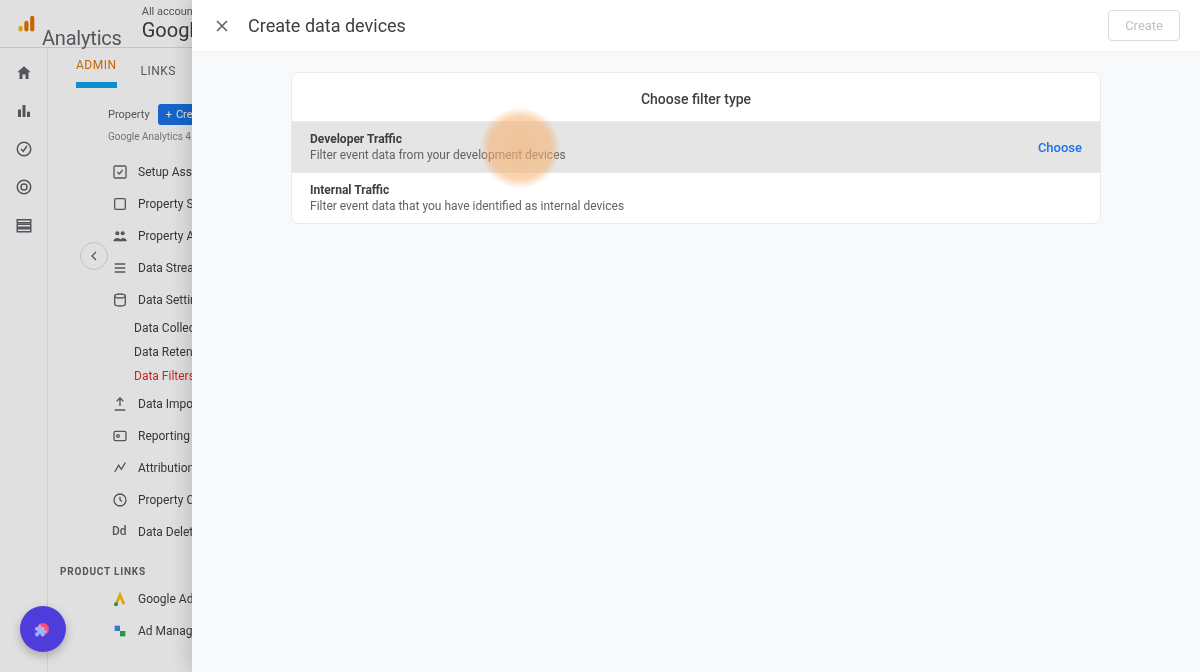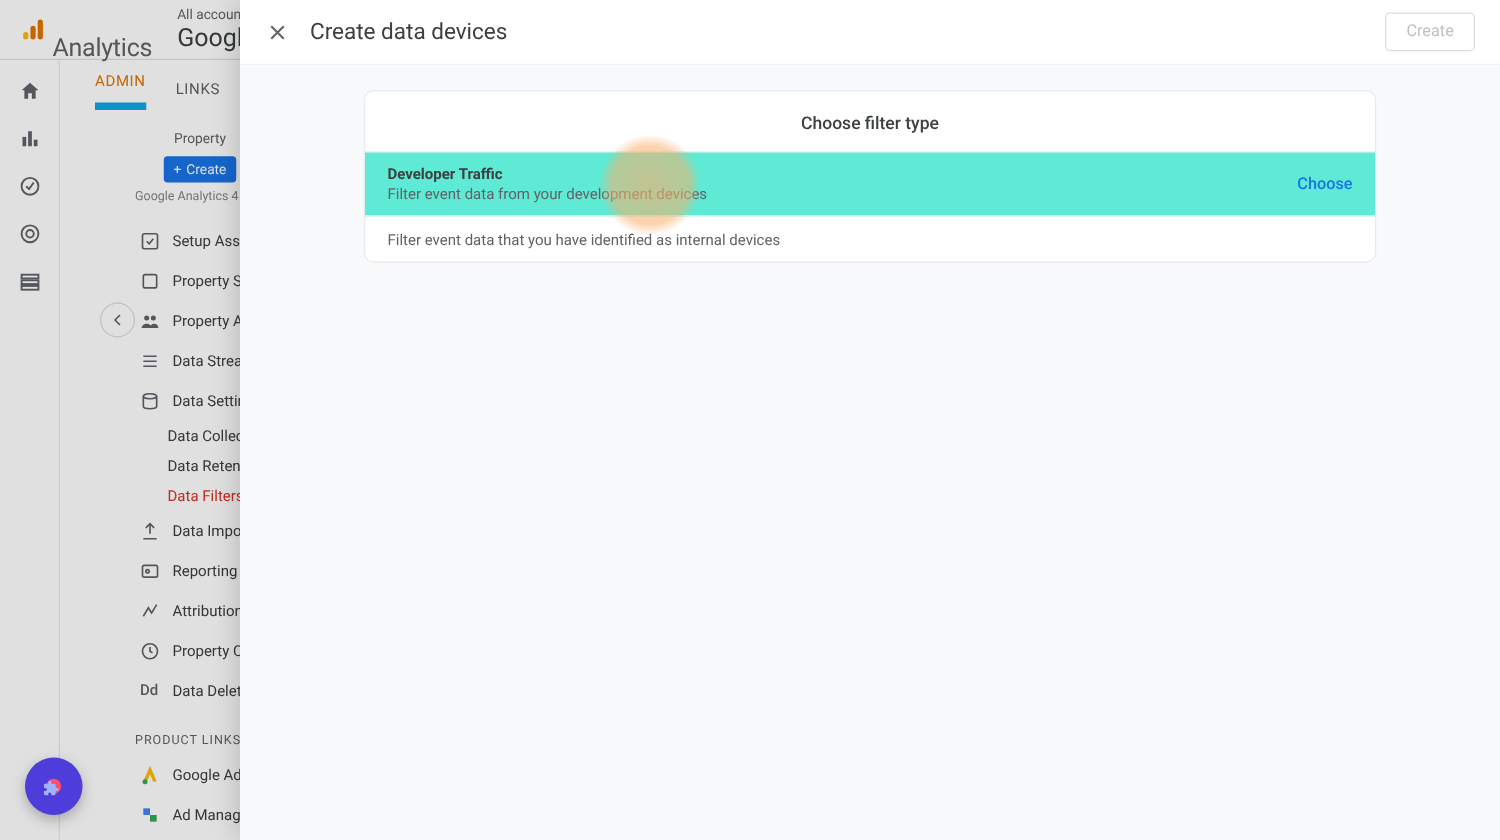--- a/index.html
+++ b/index.html
@@ -23,46 +23,46 @@
 .left-rail { position: absolute; left: 0; top: 48px; bottom: 0; width: 48px; border-right: 1px solid #e8eaed; display: flex; flex-direction: column; align-items: center; padding-top: 16px; gap: 20px; }
 .rail-icon { width: 18px; height: 18px; color: #5f6368; display: flex; align-items: center; justify-content: center; }
 
 
 .tabs { position: absolute; left: 48px; top: 48px; height: 40px; display: flex; align-items: flex-end; gap: 24px; padding: 0 28px; }
 .tab { font-size: 12px; color: #5f6368; padding-bottom: 10px; letter-spacing: 0.5px; }
 .tab.active { color: #e37400; border-bottom: 6px solid #0ea5e9; }
 
 
 .admin-side { position: absolute; left: 48px; top: 88px; width: 220px; bottom: 0; padding: 12px 8px 12px 12px; font-size: 12px; color: #5f6368; overflow: hidden; }
-.prop-row { display: flex; align-items: center; gap: 8px; margin: 4px 48px 6px 48px; flex-direction: column; }
+.prop-row { display: flex; align-items: center; gap: 8px; margin: 4px 48px 6px 48px; }
 .prop-label { color: #5f6368; font-size: 11px; }
 .create-btn { background: #1a73e8; color: #fff; border: none; border-radius: 3px; padding: 4px 8px; font-size: 11px; display: flex; align-items: center; gap: 4px; cursor: pointer; }
 .prop-sub { font-size: 10px; color: #80868b; margin-left: 48px; margin-bottom: 10px; }
 .back-chip { position: absolute; left: 32px; top: 154px; width: 28px; height: 28px; border: 1px solid #dadce0; border-radius: 50%; display: flex; align-items: center; justify-content: center; background: #fff; color: #5f6368; }
 .side-list { margin-left: 48px; margin-top: 14px; }
 .side-item { display: flex; align-items: center; gap: 10px; padding: 8px 4px; color: #3c4043; font-size: 12px; white-space: nowrap; }
 .side-item.sub { margin-left: 22px; font-size: 12px; padding: 5px 4px; }
 .side-item.active { color: #d93025; }
-.side-section { margin-top: 18px; margin-left: 48px; font-size: 10px; letter-spacing: 0.8px; color: #5f6368; font-weight: 400; }
+.side-section { margin-top: 18px; font-size: 10px; letter-spacing: 0.8px; color: #5f6368; font-weight: 700; }
 .side-icon { width: 16px; height: 16px; flex: 0 0 16px; color: #5f6368; }
 
 
 .panel { position: absolute; left: 192px; top: 0; right: 0; bottom: 0; background: #fff; box-shadow: -4px 0 18px rgba(0,0,0,0.15); display: flex; flex-direction: column; }
 .panel-header { height: 52px; display: flex; align-items: center; justify-content: space-between; padding: 0 20px; border-bottom: 1px solid #f1f3f4; }
 .panel-header-left { display: flex; align-items: center; gap: 16px; }
 .close-x { width: 20px; height: 20px; color: #5f6368; cursor: pointer; }
 .panel-title { font-size: 18px; color: #3c4043; }
 .create-outline { border: 1px solid #dadce0; background: #fff; color: #bdc1c6; padding: 7px 16px; border-radius: 4px; font-size: 13px; cursor: pointer; }
 .panel-body { flex: 1; background: #f8f9fa; padding: 20px 0 0 0; display: flex; justify-content: center; align-items: flex-start; }
 .card { width: 810px; background: #fff; border-radius: 8px; border: 1px solid #e8eaed; padding: 18px 0 0 0; }
 .card-title { font-size: 14px; color: #3c4043; padding: 0 18px 14px 18px; font-weight: 500; text-align: center; }
 .filter-list { border-top: 1px solid #e8eaed; }
 .filter-row { display: flex; align-items: center; justify-content: space-between; padding: 10px 18px; border-bottom: 1px solid #e8eaed; cursor: pointer; }
 .filter-row:last-child { border-bottom: none; }
-.filter-row.selected { background: #5eead4; }
+.filter-row.selected { background: #e5e5e5; }
 .filter-text .ft-title { font-size: 12px; font-weight: 700; color: #3c4043; }
 .filter-text .ft-desc { font-size: 12px; color: #5f6368; margin-top: 2px; }
 .choose-label { color: #1a73e8; font-size: 13px; font-weight: 500; }
 
 
 .anno { position: absolute; width: 80px; height: 80px; border-radius: 50%; background: radial-gradient(circle, rgba(247,176,109,0.65) 0%, rgba(247,176,109,0.55) 55%, rgba(247,176,109,0) 72%); pointer-events: none; }
 
 
 .fab { position: absolute; left: 20px; bottom: 20px; width: 46px; height: 46px; border-radius: 50%; background: #4f3ddb; display: flex; align-items: center; justify-content: center; box-shadow: 0 4px 10px rgba(0,0,0,0.25); }
 .fab-dot { width: 12px; height: 12px; border-radius: 50%; background: #ff4d6a; }
@@ -261,20 +261,21 @@
       <div class="filter-list">
         <div class="filter-row selected">
           <div class="filter-text">
             <div class="ft-title">Developer Traffic</div>
             <div class="ft-desc">Filter event data from your development devices</div>
           </div>
           <div class="choose-label">Choose</div>
         </div>
         <div class="filter-row">
           <div class="filter-text">
+            <div class="ft-title">Internal Traffic</div>
             <div class="ft-desc">Filter event data that you have identified as internal devices</div>
           </div>
         </div>
       </div>
     </div>
   </div>
 </div>
 
 <div class="anno" style="left:480px; top:108px;"></div>
 

